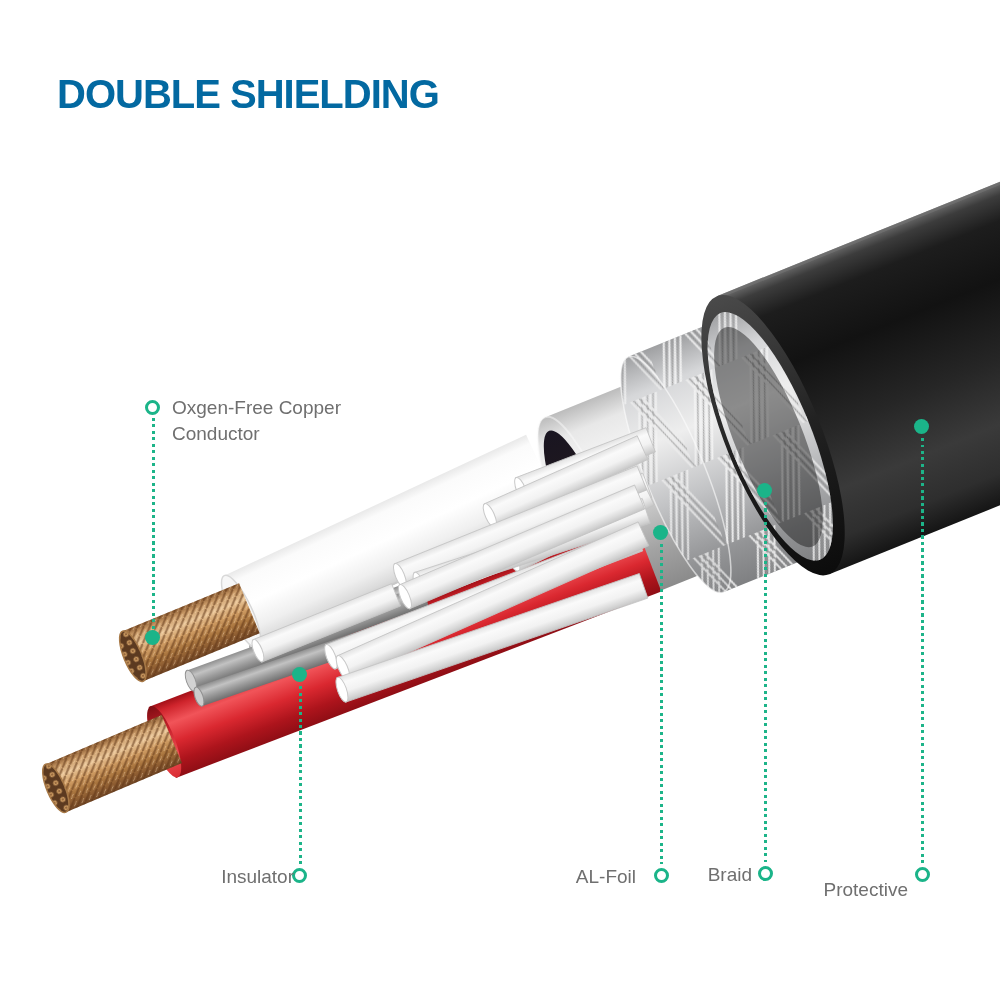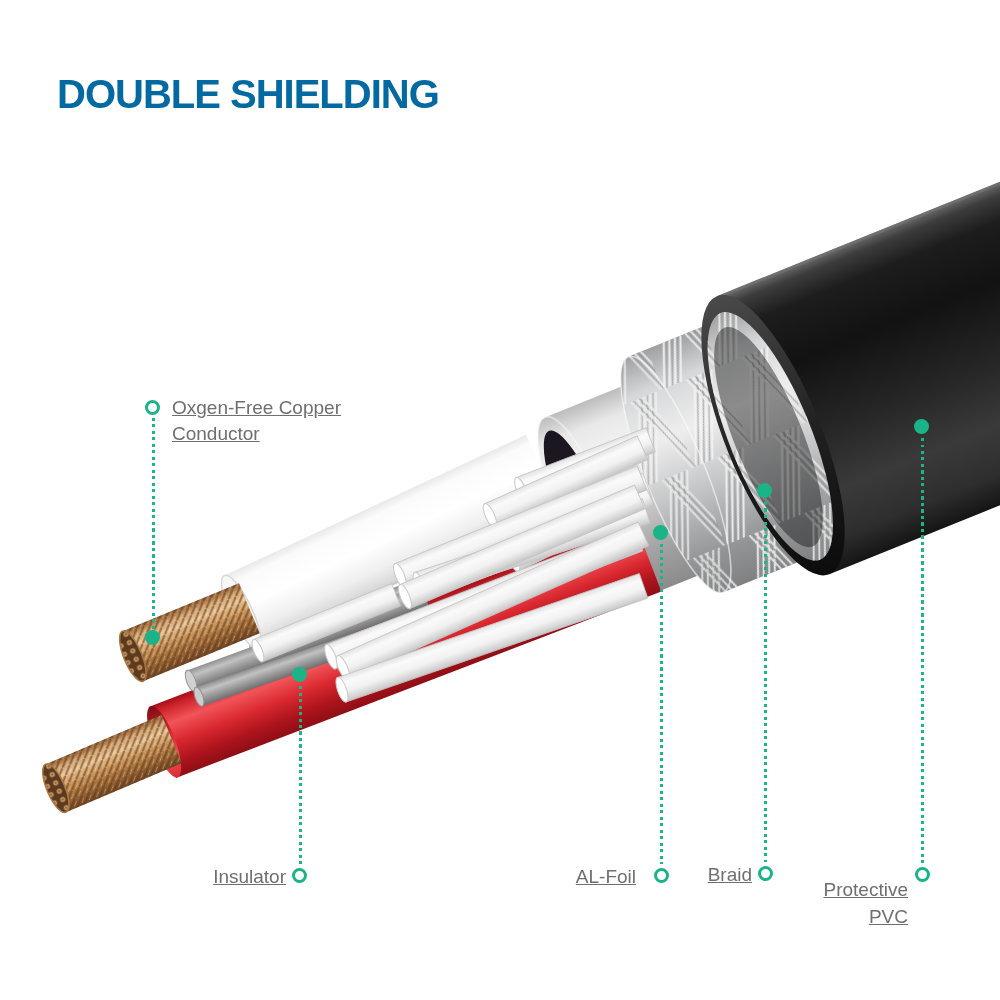--- a/index.html
+++ b/index.html
@@ -6,21 +6,21 @@
   body{width:1000px;height:1000px;position:relative;overflow:hidden;
        font-family:"Liberation Sans","DejaVu Sans",sans-serif;}
   .stage{position:absolute;inset:0;width:1000px;height:1000px;}
   svg.cable{position:absolute;left:0;top:0;}
   .title{position:absolute;left:57px;top:72px;font-size:40px;font-weight:bold;
          letter-spacing:-1px;color:#0369a1;white-space:nowrap;}
   .desc{position:absolute;left:57px;top:144px;font-size:24px;line-height:31px;
         color:#6c6c6c;letter-spacing:-0.2px;}
   .desc span{display:block;white-space:nowrap;}
   .callout-text{position:absolute;font-size:19px;line-height:26px;color:#6f6f6f;}
-  .callout-text span{display:block;white-space:nowrap;text-decoration:underline;}
+  .callout-text span{display:block;white-space:nowrap;}
   .r-align{text-align:right;}
   .dot{position:absolute;width:15px;height:15px;border-radius:50%;background:#1bb489;}
   .ring{position:absolute;width:15px;height:15px;border-radius:50%;background:#ffffff;
         border:3px solid #1bb489;box-sizing:border-box;}
   .lead{position:absolute;width:2.5px;
         background-image:repeating-linear-gradient(to bottom,#1db489 0 3px,rgba(0,0,0,0) 3px 6.5px);}
 </style>
 </head>
 <body>
 
@@ -263,21 +263,21 @@
     <div class="callout-text" style="left:172px;top:395px;">
       <span>Oxgen-Free Copper</span>
       <span>Conductor</span>
     </div>
   </div>
 
   <div>
     <div class="dot" style="left:292px;top:667px;"></div>
     <div class="lead" style="left:299px;top:686px;height:178px;"></div>
     <div class="ring" style="left:292px;top:868px;"></div>
-    <div class="callout-text r-align" style="left:86px;top:864px;width:200px;">
+    <div class="callout-text r-align" style="left:94px;top:864px;width:200px;">
       <span>Insulator</span>
     </div>
   </div>
 
   <div>
     <div class="dot" style="left:653px;top:525px;"></div>
     <div class="lead" style="left:660px;top:544px;height:320px;"></div>
     <div class="ring" style="left:654px;top:868px;"></div>
     <div class="callout-text r-align" style="left:436px;top:864px;width:200px;">
       <span>AL-Foil</span>
@@ -292,17 +292,16 @@
       <span>Braid</span>
     </div>
   </div>
 
   <div>
     <div class="dot" style="left:914px;top:419px;"></div>
     <div class="lead" style="left:921px;top:438px;height:426px;"></div>
     <div class="ring" style="left:915px;top:867px;"></div>
     <div class="callout-text r-align" style="left:708px;top:876px;width:200px;line-height:27px;">
       <span>Protective</span>
-      <span>PVC</span>
     </div>
   </div>
 
 </div>
 
 </body></html>

